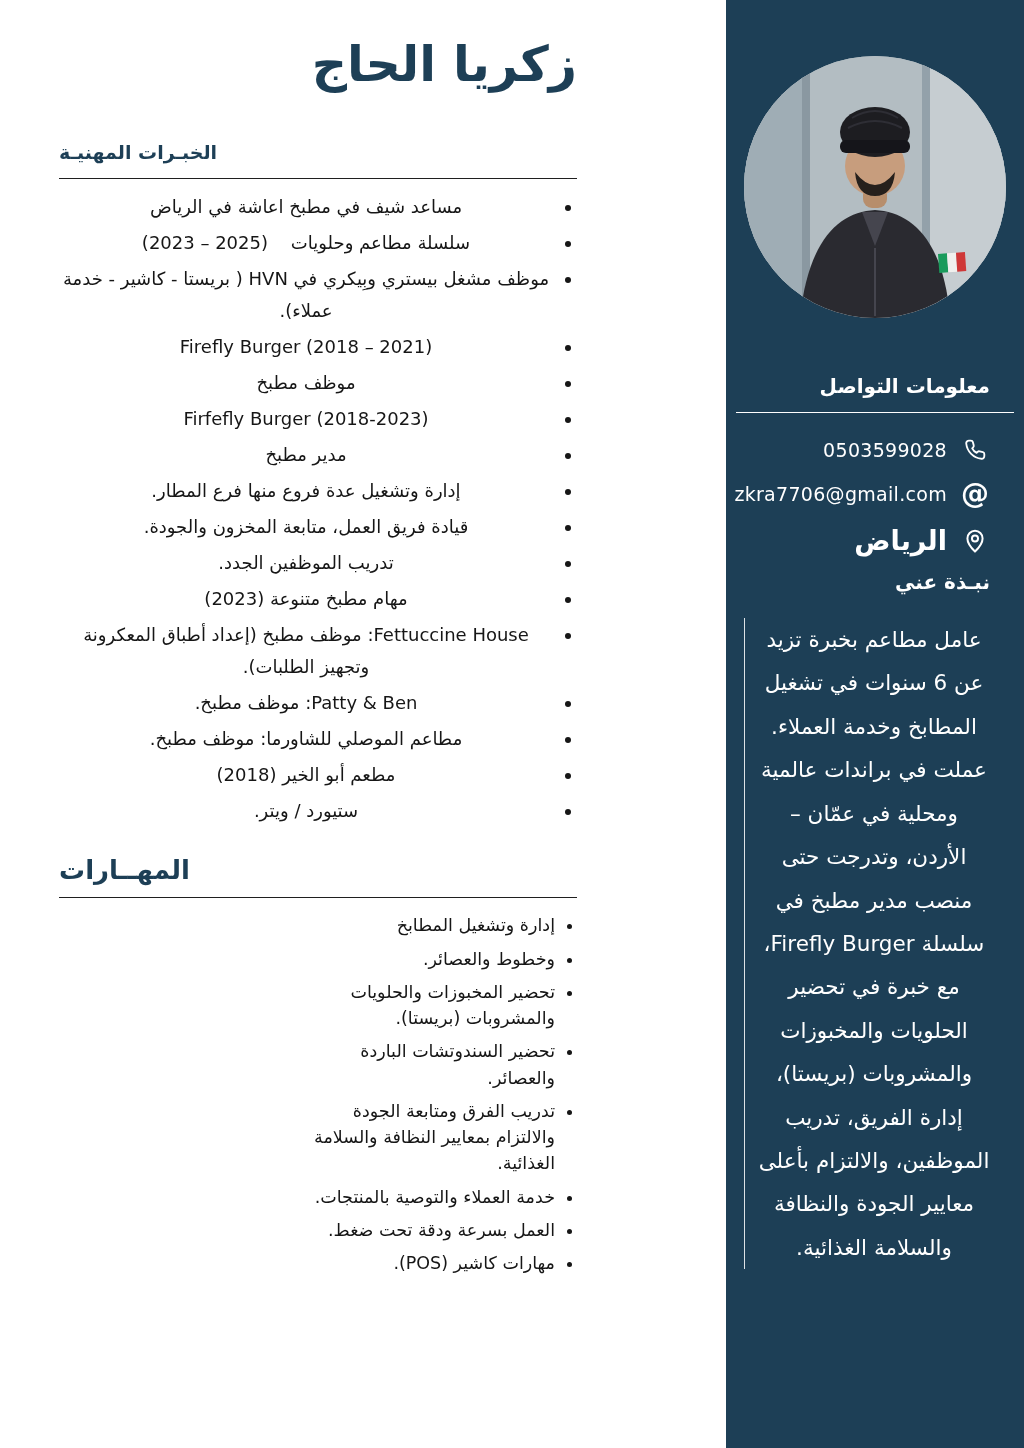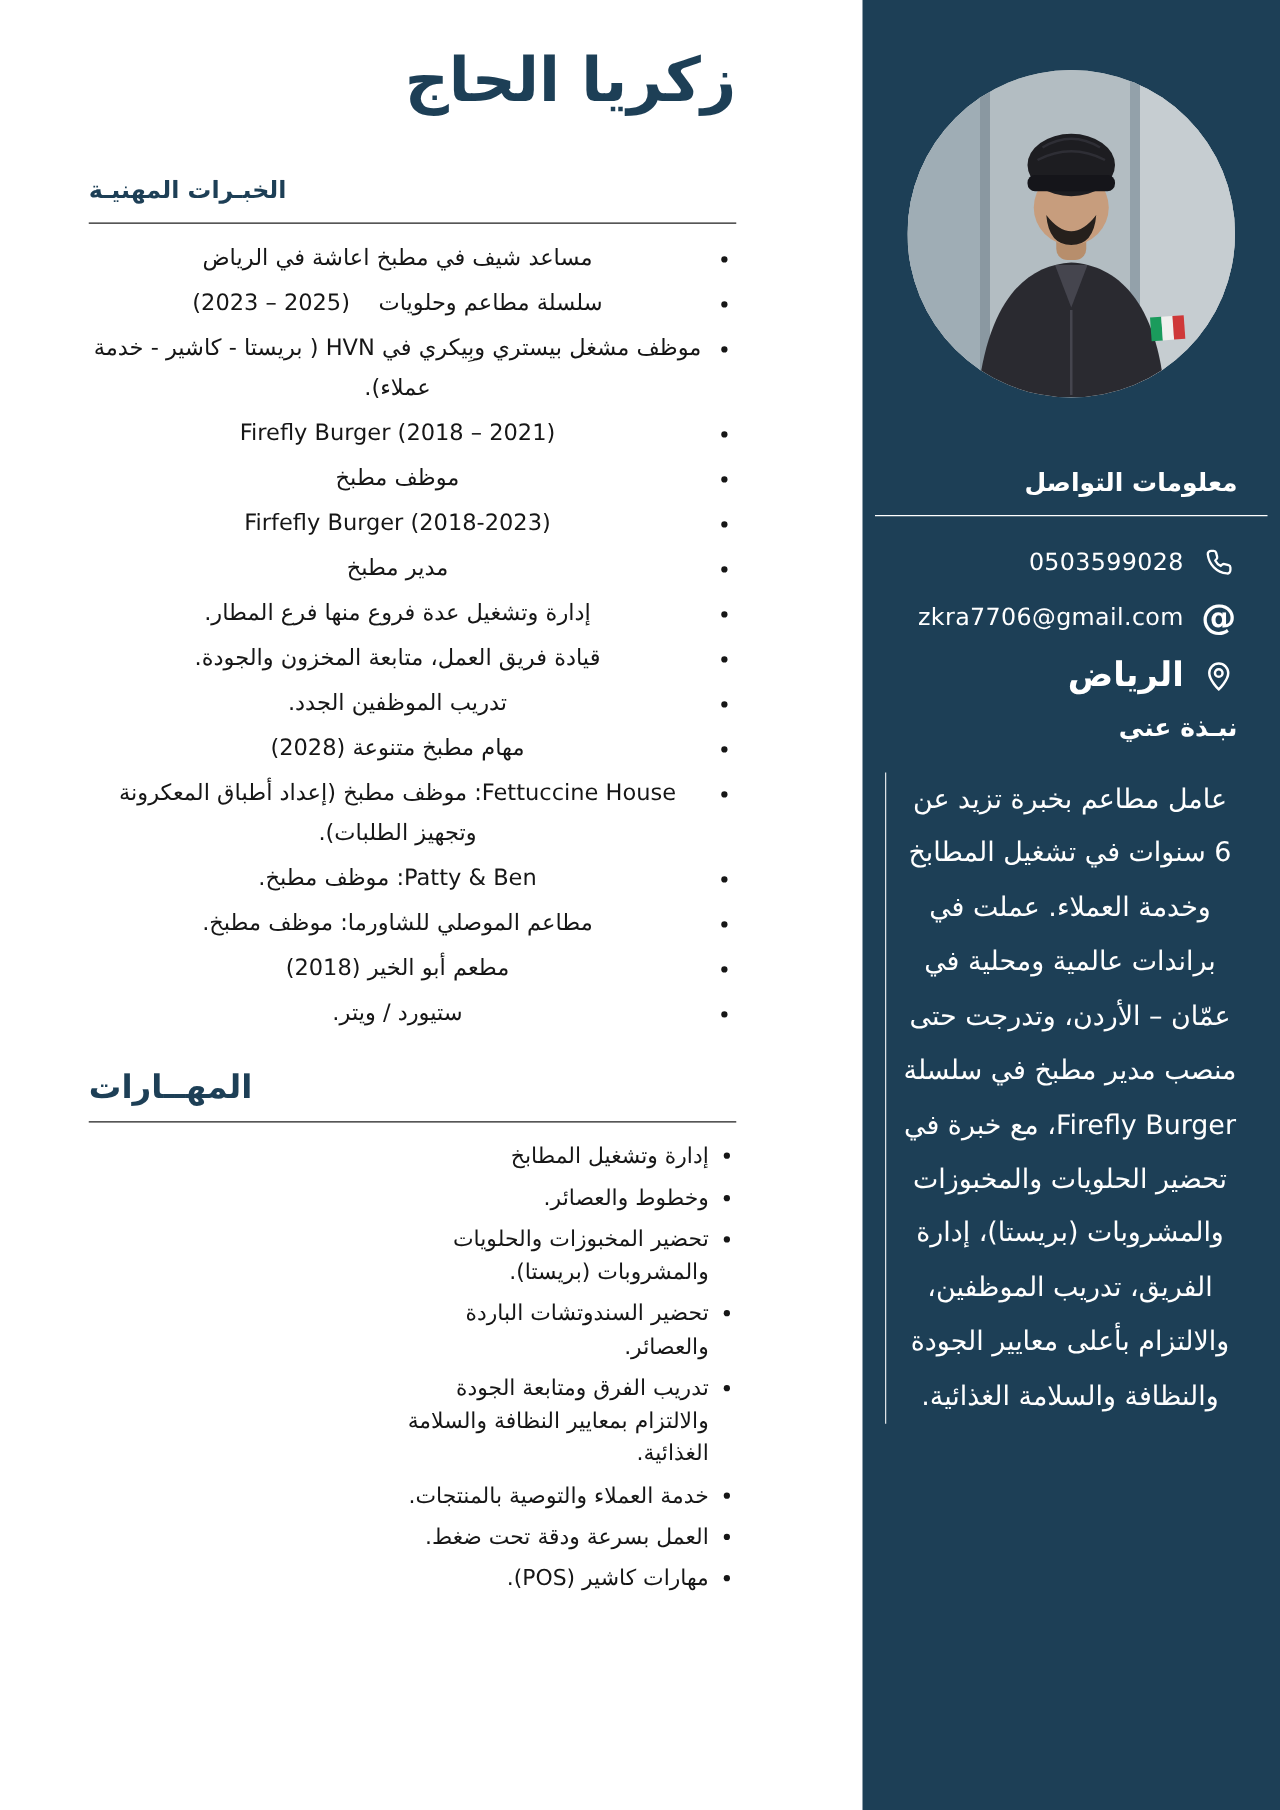--- a/index.html
+++ b/index.html
@@ -4,35 +4,35 @@
 <style>
   * { margin:0; padding:0; box-sizing:border-box; }
   html,body { width:1024px; height:1448px; }
   body {
     font-family:"DejaVu Sans","Liberation Sans",sans-serif;
     background:#ffffff; direction:rtl;
   }
   .page { position:relative; width:1024px; height:1448px; background:#ffffff; overflow:hidden; }
 
   
-  .main { position:absolute; left:16px; top:0; width:598px; height:100%; padding:36px 25px 0 55px; }
+  .main { position:absolute; left:4px; top:0; width:598px; height:100%; padding:36px 25px 0 55px; }
   .name { font-size:49px; font-weight:bold; color:#1d3f56; line-height:1.2; text-align:right; }
   .sec-title { font-size:19px; font-weight:bold; color:#1d3f56; margin-top:46px; text-align:left; }
   .rule { height:0; }
   .rule.dark { border-top:1.5px solid #1f1f1f; margin:15px 0 12px; }
   ul { list-style:disc; margin:0; }
   .exp-list { padding:0 24px 0 0; color:#161616; }
   .exp-list li { font-size:18px; line-height:1.78; margin-bottom:4px; text-align:center; }
   .skills-title { font-size:26px; margin-top:28px; }
   .skills .rule.dark { margin:12px 0 14px; }
   .skills-list { padding:0 22px 0 0; width:266px; color:#161616; }
   .skills-list li { font-size:17.5px; line-height:1.5; margin-bottom:7px; text-align:right; }
 
   
-  .sidebar { position:absolute; right:0; top:0; width:334px; height:100%; background:#1d3f56; color:#ffffff; }
+  .sidebar { position:absolute; right:0; top:0; width:298px; height:100%; background:#1d3f56; color:#ffffff; }
   .photo { width:262px; height:262px; border-radius:50%; overflow:hidden; margin:56px auto 0; background:#b3bdc2; }
   .photo svg { display:block; }
   .side-content { padding:0 34px 0 18px; }
   .contact-title { font-size:20px; font-weight:bold; margin-top:56px; text-align:right; }
   .rule.light { border-top:1.8px solid #ffffff; margin:14px -24px 24px -8px; }
   .contact-row { display:flex; align-items:center; gap:13px; margin-bottom:17px; }
   .cicon { display:flex; align-items:center; justify-content:center; width:30px; flex:0 0 30px; }
   .cval { font-size:19px; letter-spacing:.3px; }
   .contact-row.loc { margin-top:0; margin-bottom:10px;font-weight:bold; }
   .location { font-size:27px; }
@@ -58,21 +58,21 @@
         <li>مساعد شيف في مطبخ اعاشة في الرياض</li>
         <li>سلسلة مطاعم وحلويات&nbsp;&nbsp;&nbsp; (‎2023 – 2025)</li>
         <li>موظف مشغل بيستري وبِيكري في HVN ( بريستا - كاشير - خدمة عملاء).</li>
         <li>Firefly Burger (2018 – 2021)</li>
         <li>موظف مطبخ</li>
         <li>Firfefly Burger (2018-2023)</li>
         <li>مدير مطبخ</li>
         <li>إدارة وتشغيل عدة فروع منها فرع المطار.</li>
         <li>قيادة فريق العمل، متابعة المخزون والجودة.</li>
         <li>تدريب الموظفين الجدد.</li>
-        <li>مهام مطبخ متنوعة (2028)</li>
+        <li>مهام مطبخ متنوعة (2023)</li>
         <li>Fettuccine House: موظف مطبخ (إعداد أطباق المعكرونة وتجهيز الطلبات).</li>
         <li>Patty &amp; Ben: موظف مطبخ.</li>
         <li>مطاعم الموصلي للشاورما: موظف مطبخ.</li>
         <li>مطعم أبو الخير (2018)</li>
         <li>ستيورد / ويتر.</li>
       </ul>
     </section>
 
     <section class="skills">
       <h2 class="sec-title skills-title">المهــارات</h2>

